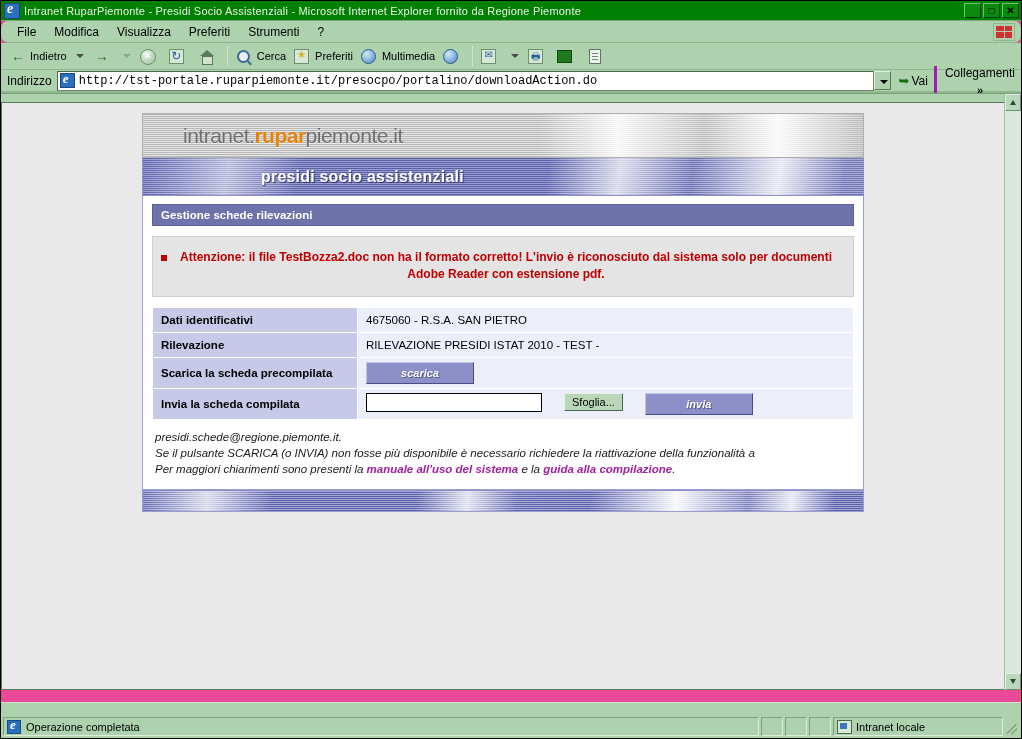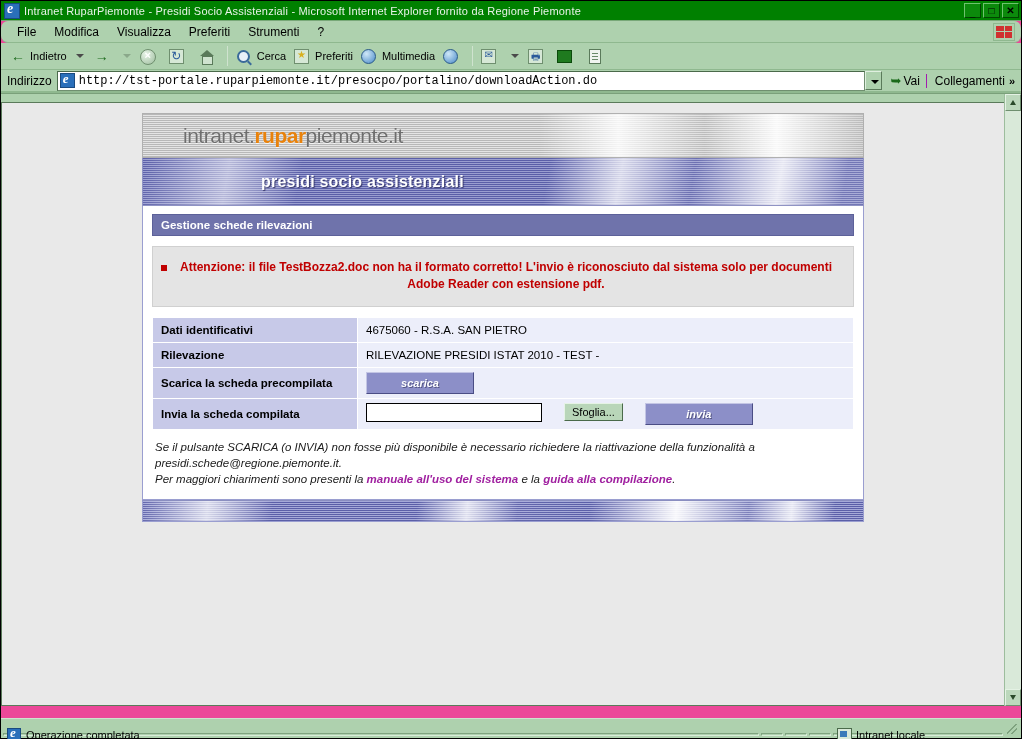--- a/index.html
+++ b/index.html
@@ -263,21 +263,22 @@
   .addr-drop::after {
     content: ""; position: absolute; left: 5px; top: 8px;
     border-left: 4px solid transparent; border-right: 4px solid transparent;
     border-top: 4px solid #000;
   }
   .go-btn { display: flex; align-items: center; padding: 0 6px 0 8px; font-size: 12px; white-space: nowrap; }
   .go-arrow { color: #1a6a1a; font-size: 13px; margin-right: 2px; }
   .links-btn {
     display: flex; align-items: center; gap: 4px;
     padding: 0 4px 0 8px; font-size: 12px; white-space: nowrap;
-    border-left: 1px solid #a21caf;
+    border-left: 3px solid #a21caf;
+    flex-direction: column;
   }
   .chevrons { font-size: 11px; font-weight: bold; }
 
   
   .viewport {
     flex: 1 1 auto;
     display: flex;
     min-height: 0;
     background: #aed1ae;
     border-top: 1px solid #7aa07a;
@@ -334,21 +335,21 @@
     font-weight: bold;
     color: #6e6e6e;
     letter-spacing: -0.5px;
     font-family: "Liberation Sans", sans-serif;
     text-shadow: 0 1px 0 rgba(255,255,255,0.6);
   }
   .logo-text .rupar { color: #e8820c; }
   .logo-text .thin { font-weight: normal; }
 
   .title-band {
-    height: 48px;
+    height: 38px;
     background:
       linear-gradient(100deg, rgba(255,255,255,0.0) 0%, rgba(255,255,255,0.55) 12%, rgba(255,255,255,0.0) 22%,
                       rgba(255,255,255,0.0) 56%, rgba(255,255,255,0.75) 66%, rgba(255,255,255,0.1) 76%,
                       rgba(255,255,255,0.85) 88%, rgba(255,255,255,0.15) 97%),
       repeating-linear-gradient(0deg, #5b5fa8 0px, #5b5fa8 1px, #9a9ed0 1px, #9a9ed0 2px);
     border: 1px solid #8f93c4;
     border-top: none;
     display: flex;
     align-items: center;
     padding-left: 118px;
@@ -488,21 +489,21 @@
                       rgba(255,255,255,0.0) 38%, rgba(255,255,255,0.8) 45%, rgba(255,255,255,0.05) 52%,
                       rgba(255,255,255,0.0) 62%, rgba(255,255,255,0.95) 74%, rgba(255,255,255,0.2) 84%,
                       rgba(255,255,255,0.85) 90%, rgba(255,255,255,0.0) 96%),
       repeating-linear-gradient(0deg, #5b5fa8 0px, #5b5fa8 1px, #a5a9d8 1px, #a5a9d8 2px);
     border: 1px solid #9a9ed0;
     border-top: 1px solid #8a8ec0;
   }
 
   
   .statusbar {
-    height: 20px;
+    height: 36px;
     background: #aed1ae;
     display: flex;
     align-items: stretch;
     flex: 0 0 auto;
     border-top: 1px solid #cfe3cf;
     padding: 14px 2px 2px 2px;
     gap: 2px;
     margin-top: 12px;
   }
   .sbpanel {
@@ -726,22 +727,22 @@
                   <input class="file-input" type="text" value="" style="">
                   <span class="browse-btn">Sfoglia...</span>
                   <span class="btn-purple">invia</span>
                 </div>
               </td>
             </tr>
           </tbody>
             </table>
 
           <div class="notes">
+            <div>presidi.schede@regione.piemonte.it.</div>
             <div>Se il pulsante SCARICA (o INVIA) non fosse più disponibile è necessario richiedere la riattivazione della funzionalità a</div>
-            <div>presidi.schede@regione.piemonte.it.</div>
             <div><span>Per maggiori chiarimenti sono presenti la </span><a href="#">manuale all'uso del sistema</a><span> e la </span><a href="#">guida alla compilazione</a><span>.</span></div>
           </div>
 
         </div>
 
         <div class="footer-band"></div>
       </div>
 
     </div>
 

